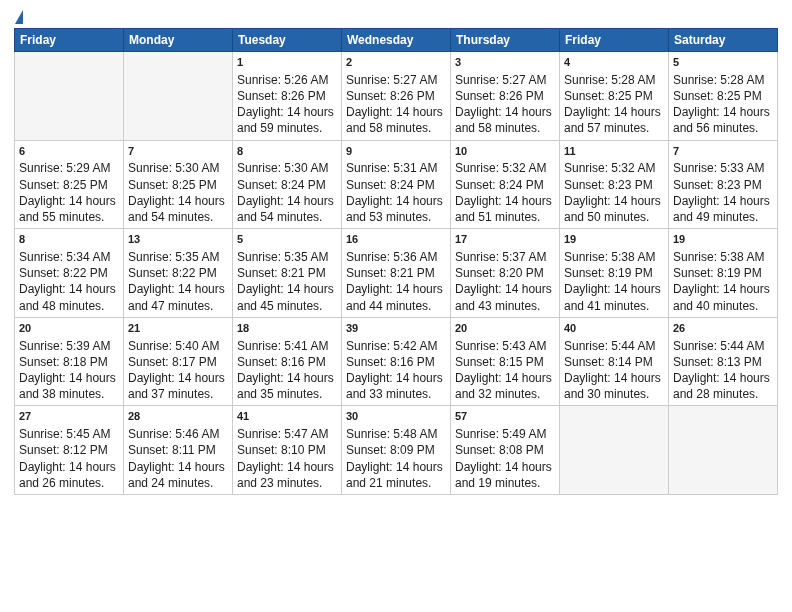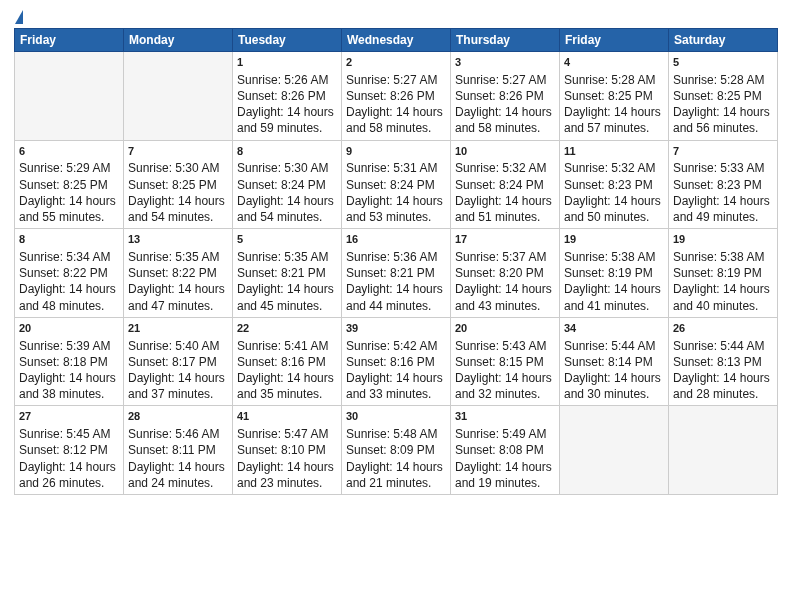--- a/index.html
+++ b/index.html
@@ -198,33 +198,33 @@
         <tr>
           <td>
             <span class="day-number">20</span>
             <div class="cell-content">Sunrise: 5:39 AM<br>Sunset: 8:18 PM<br>Daylight: 14 hours and 38 minutes.</div>
           </td>
           <td>
             <span class="day-number">21</span>
             <div class="cell-content">Sunrise: 5:40 AM<br>Sunset: 8:17 PM<br>Daylight: 14 hours and 37 minutes.</div>
           </td>
           <td>
-            <span class="day-number">22</span>
+            <span class="day-number">18</span>
             <div class="cell-content">Sunrise: 5:41 AM<br>Sunset: 8:16 PM<br>Daylight: 14 hours and 35 minutes.</div>
           </td>
           <td>
             <span class="day-number">39</span>
             <div class="cell-content">Sunrise: 5:42 AM<br>Sunset: 8:16 PM<br>Daylight: 14 hours and 33 minutes.</div>
           </td>
           <td>
             <span class="day-number">20</span>
             <div class="cell-content">Sunrise: 5:43 AM<br>Sunset: 8:15 PM<br>Daylight: 14 hours and 32 minutes.</div>
           </td>
           <td>
-            <span class="day-number">34</span>
+            <span class="day-number">40</span>
             <div class="cell-content">Sunrise: 5:44 AM<br>Sunset: 8:14 PM<br>Daylight: 14 hours and 30 minutes.</div>
           </td>
           <td>
             <span class="day-number">26</span>
             <div class="cell-content">Sunrise: 5:44 AM<br>Sunset: 8:13 PM<br>Daylight: 14 hours and 28 minutes.</div>
           </td>
         </tr>
         <tr>
           <td>
             <span class="day-number">27</span>
@@ -236,21 +236,21 @@
           </td>
           <td>
             <span class="day-number">41</span>
             <div class="cell-content">Sunrise: 5:47 AM<br>Sunset: 8:10 PM<br>Daylight: 14 hours and 23 minutes.</div>
           </td>
           <td>
             <span class="day-number">30</span>
             <div class="cell-content">Sunrise: 5:48 AM<br>Sunset: 8:09 PM<br>Daylight: 14 hours and 21 minutes.</div>
           </td>
           <td>
-            <span class="day-number">31</span>
+            <span class="day-number">57</span>
             <div class="cell-content">Sunrise: 5:49 AM<br>Sunset: 8:08 PM<br>Daylight: 14 hours and 19 minutes.</div>
           </td>
           <td class="empty"></td>
           <td class="empty"></td>
         </tr>
       </tbody>
   </table>
 </div>
 
 </body></html>

